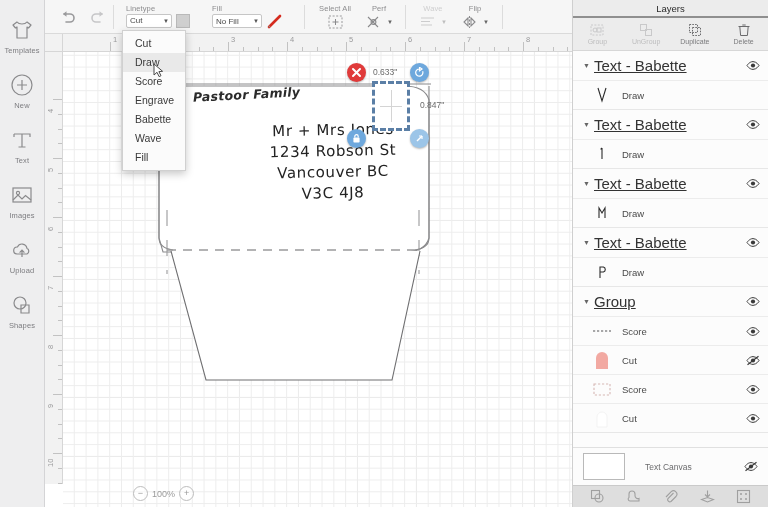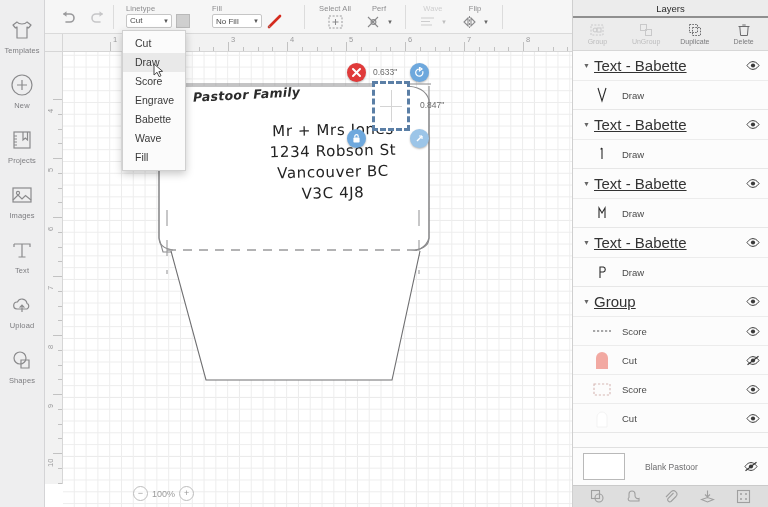--- a/index.html
+++ b/index.html
@@ -253,50 +253,40 @@
     <div class="side-item">
       <span class="ico">
         <svg viewBox="0 0 26 26">
             <circle cx="13" cy="13" r="10" fill="none" stroke="#8a8a8c" stroke-width="1.2"></circle>
             <path d="M13 8v10M8 13h10" stroke="#8a8a8c" stroke-width="1.2"></path>
           </svg>
       </span>
       <span class="side-label">New</span>
     </div>
 
+
     <div class="side-item">
       <span class="ico">
         <svg viewBox="0 0 26 26">
-            <rect x="5" y="5" width="16" height="16" fill="none" stroke="#8a8a8c" stroke-width="1.2"></rect>
-            <path d="M5 9h3M5 12h3M5 15h3M5 18h3" stroke="#8a8a8c" stroke-width="1"></path>
-            <path d="M14 5v8l2.3-2 2.2 2V5" fill="none" stroke="#8a8a8c" stroke-width="1.2"></path>
-          </svg>
-      </span>
-      <span class="side-label">Projects</span>
+            <path d="M5 7h16v3M13 7v13M9.5 20h7" fill="none" stroke="#8a8a8c" stroke-width="1.2"></path>
+            <path d="M5 7v3" stroke="#8a8a8c" stroke-width="1.2"></path>
+          </svg>
+      </span>
+      <span class="side-label">Text</span>
     </div>
 
     <div class="side-item">
       <span class="ico">
         <svg viewBox="0 0 26 26">
             <rect x="4" y="6" width="18" height="14" fill="none" stroke="#8a8a8c" stroke-width="1.2"></rect>
             <circle cx="9" cy="11" r="1.6" fill="none" stroke="#8a8a8c" stroke-width="1.1"></circle>
             <path d="M4 18l5-5 4 4 3.5-3.5L22 18" fill="none" stroke="#8a8a8c" stroke-width="1.2"></path>
           </svg>
       </span>
       <span class="side-label">Images</span>
-    </div>
-
-    <div class="side-item">
-      <span class="ico">
-        <svg viewBox="0 0 26 26">
-            <path d="M5 7h16v3M13 7v13M9.5 20h7" fill="none" stroke="#8a8a8c" stroke-width="1.2"></path>
-            <path d="M5 7v3" stroke="#8a8a8c" stroke-width="1.2"></path>
-          </svg>
-      </span>
-      <span class="side-label">Text</span>
     </div>
 
     <div class="side-item">
       <span class="ico">
         <svg viewBox="0 0 26 26">
             <path d="M8 17a3.5 3.5 0 0 1 .4-7 5 5 0 0 1 9.5 1.2A3.2 3.2 0 0 1 18 17z" fill="none" stroke="#8a8a8c" stroke-width="1.2"></path>
             <path d="M13 20v-6M10.6 15.6 13 13.2l2.4 2.4" fill="none" stroke="#8a8a8c" stroke-width="1.2"></path>
           </svg>
       </span>
       <span class="side-label">Upload</span>
@@ -781,21 +771,21 @@
                 <path d="M1 5.5S3.3 1.6 7 1.6 13 5.5 13 5.5 10.7 9.4 7 9.4 1 5.5 1 5.5z" fill="none" stroke="#3a3a3a" stroke-width="1"></path>
                 <circle cx="7" cy="5.5" r="2.1" fill="#3a3a3a"></circle>
               </svg>
           </span>
         </div>
       </div>
     </div>
 
     <div id="canvas-row">
       <div id="canvas-swatch"></div>
-      <span id="canvas-label">Blank Pastoor</span>
+      <span id="canvas-label">Text Canvas</span>
       <span class="eye">
         <svg viewBox="0 0 14 11">
             <path d="M1 5.5S3.3 1.6 7 1.6 13 5.5 13 5.5 10.7 9.4 7 9.4 1 5.5 1 5.5z" fill="none" stroke="#3a3a3a" stroke-width="1"></path>
             <circle cx="7" cy="5.5" r="2.1" fill="#3a3a3a"></circle>
             <path d="M1.5 9.8 L12.5 1.2" stroke="#3a3a3a" stroke-width="1.2"></path>
           </svg>
       </span>
     </div>
 
     <div id="rp-bottom">

